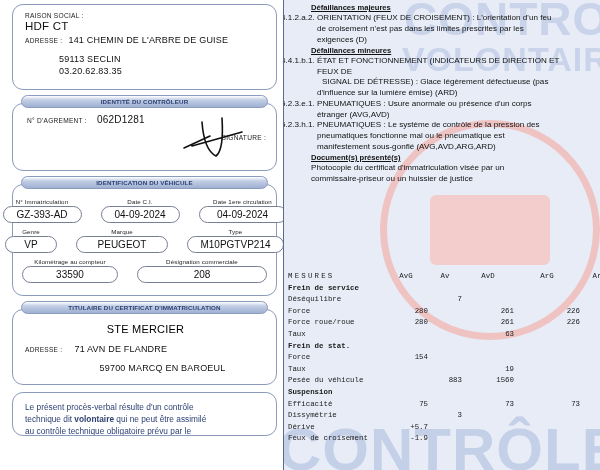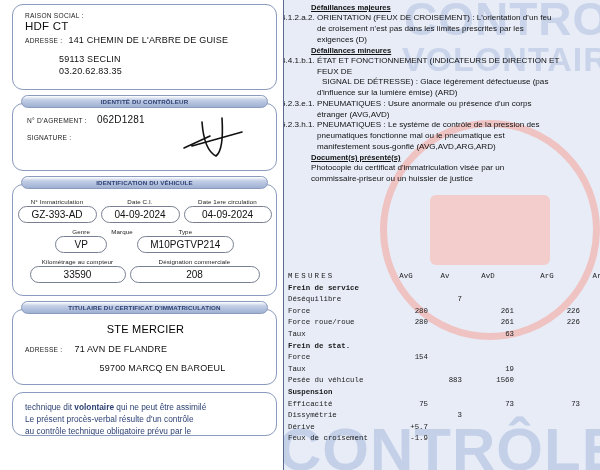--- a/index.html
+++ b/index.html
@@ -43,27 +43,27 @@
   .panel-body { padding: 8px 10px 8px 12px; }
 
   .lbl-small { font-size: 6.6px; color: #1a1a1a; letter-spacing: .25px; }
   .val-big { font-size: 11.5px; color: #111; letter-spacing: .2px; }
   .val-med { font-size: 9px; color: #111; letter-spacing: .2px; }
 
   .row-inline { display: flex; align-items: baseline; gap: 6px; }
   .indent { padding-left: 34px; }
 
   
-  .agr-body { padding: 10px 10px 8px 14px; position: relative; min-height: 54px;}
+  .agr-body { padding: 10px 10px 8px 14px; position: relative; min-height: 54px; text-align: right;}
   .agr-line { display: flex; align-items: baseline; gap: 10px; margin-bottom: 9px;}
   .sig-svg { position: absolute; right: 18px; top: 2px; }
 
   
   .v-grid { padding: 13px 7px 7px 7px; }
-  .v-row { display: flex; gap: 4px; margin-bottom: 5px; justify-content: center; }
+  .v-row { display: flex; gap: 19px; margin-bottom: 5px; justify-content: center; }
   .field { display: flex; flex-direction: column; align-items: center; }
   .field-label { font-size: 6.2px; color: #222; margin-bottom: 1px; white-space: nowrap; letter-spacing: .1px;}
   .field-box {
     border: 1.1px solid #777f92;
     border-radius: 9px;
     background: #fff;
     font-size: 10px;
     color: #111;
     text-align: center;
     padding: 1.5px 4px 2.5px;
@@ -230,20 +230,21 @@
             <div class="field-box w-date1">04-09-2024</div>
           </div>
         </div>
         <div class="v-row">
           <div class="field">
             <div class="field-label">Genre</div>
             <div class="field-box w-genre">VP</div>
           </div>
           <div class="field">
             <div class="field-label">Marque</div>
+            <div class="field-box w-marque">PEUGEOT</div>
           </div>
           <div class="field">
             <div class="field-label">Type</div>
             <div class="field-box w-type">M10PGTVP214</div>
           </div>
         </div>
         <div class="v-row">
           <div class="field">
             <div class="field-label">Kilométrage au compteur</div>
             <div class="field-box w-km">33590</div>
@@ -262,24 +263,24 @@
         <div class="tit-name">STE MERCIER</div>
         <div class="tit-addr-row">
           <span class="lbl-small">ADRESSE :</span>
           <span class="val-med">71 AVN DE FLANDRE</span>
         </div>
         <div class="indent val-med">59700 MARCQ EN BAROEUL</div>
       </div>
     </div>
 
     <div class="notice">
+      <div>Le présent procès-verbal résulte d'un contrôle</div>
       <div>
         <span>technique dit </span><b>volontaire</b><span> qui ne peut être assimilé</span>
       </div>
-      <div>Le présent procès-verbal résulte d'un contrôle</div>
       <div>au contrôle technique obligatoire prévu par le</div>
     </div>
   </div>
 
   <div class="right-col">
     <div class="wm-logo"></div>
     <div class="watermark wm-1">CONTROLE</div>
     <div class="watermark wm-2">VOLONTAIRE</div>
     <div class="watermark wm-3">CONTRÔLE</div>
 

